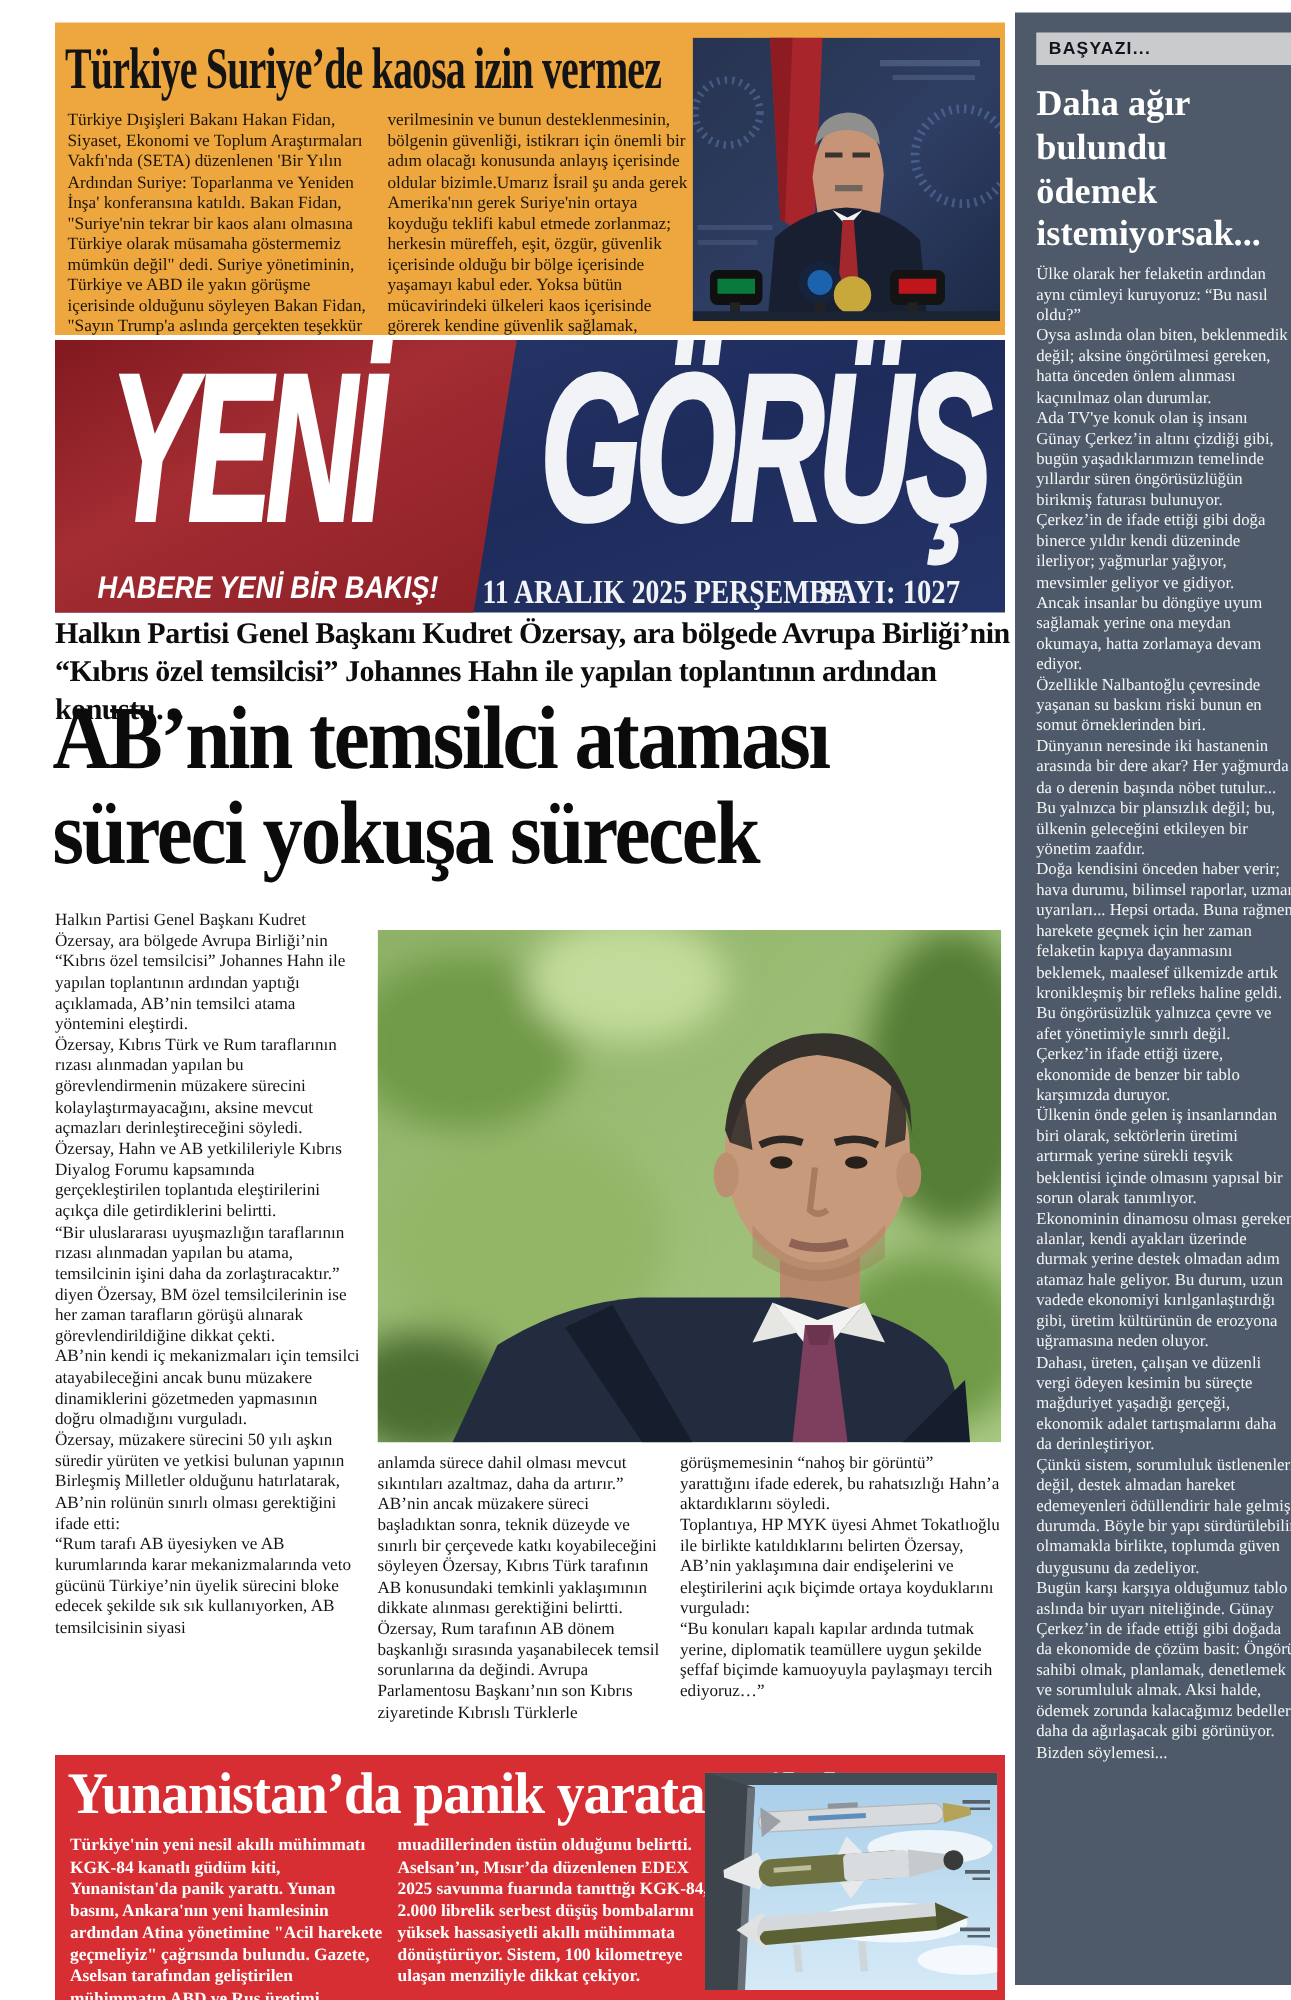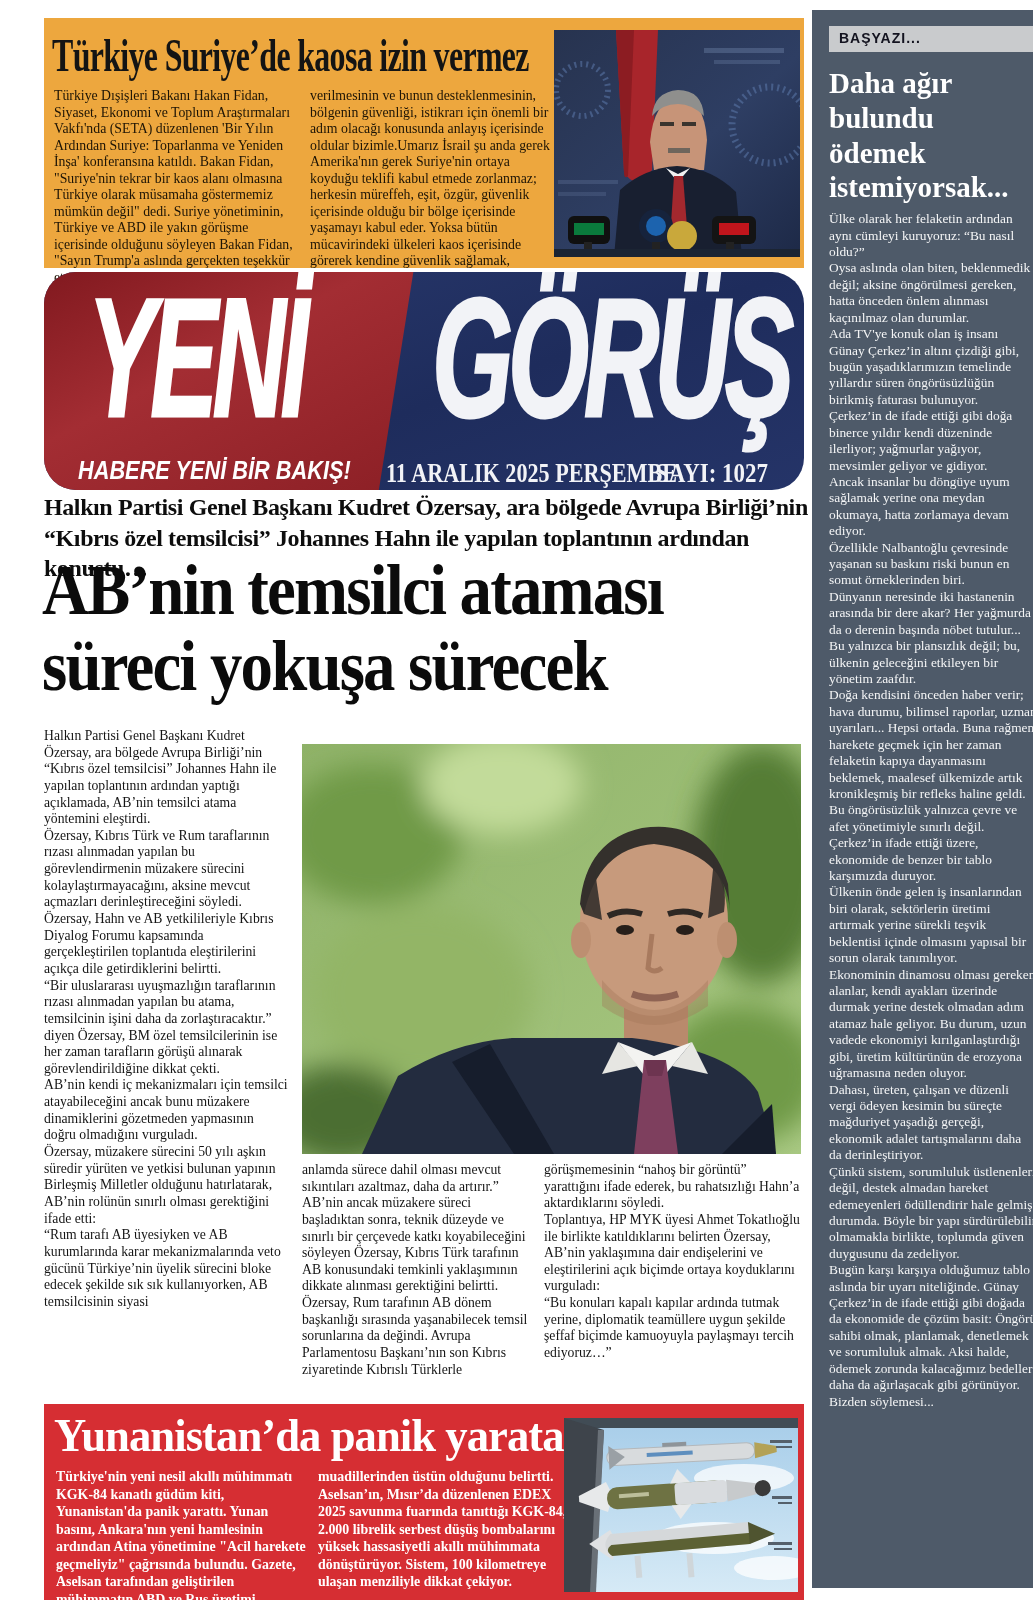--- a/index.html
+++ b/index.html
@@ -24,21 +24,21 @@
     background:#4e5a69; padding:16px 15px 10px 17px; color:#fff;
   }
   .editorial .kicker {
     background:#c9cbcd; color:#13131f; font-family:"Liberation Sans", sans-serif;
     font-weight:bold; font-size:14px; letter-spacing:1px; padding:4px 10px 6px 10px; width:100%;
   }
   .editorial .title { margin-top:14px; font-size:29px; font-weight:bold; line-height:1.2; color:#fff; }
   .editorial .body { margin-top:6px; font-size:13.4px; line-height:1.225; white-space:pre-line; color:#f4f5f6;font-family:Liberation Serif, serif; }
   
   .masthead { position:absolute; left:20px; top:272px; width:760px; height:218px; overflow:hidden;
-    background:linear-gradient(160deg,#2a3a6e 0%, #1e2c5c 55%, #253468 100%);border-radius:32px; }
+    background:linear-gradient(160deg,#2a3a6e 0%, #1e2c5c 55%, #253468 100%); }
   .masthead .red-panel {
     position:absolute; left:-24px; top:-4px; width:394px; height:230px;
     background:linear-gradient(150deg,#7e171d 0%, #a32d33 45%, #8d2026 100%);
     transform:skewX(-9deg); transform-origin:top left;
   }
   .logo { position:absolute; font-family:"Liberation Sans", sans-serif; font-weight:bold; font-style:italic;
     color:#fff; font-size:168px; line-height:1; letter-spacing:-8px; white-space:nowrap;
     -webkit-text-stroke:3px #ffffff; }
   .logo-left  { left:44px;  top:2px; transform:scaleX(0.60); transform-origin:left top; }
   .logo-right { left:388px; top:2px; transform:scaleX(0.62); transform-origin:left top; color:#f2f3f7; -webkit-text-stroke:3px #f2f3f7; }

